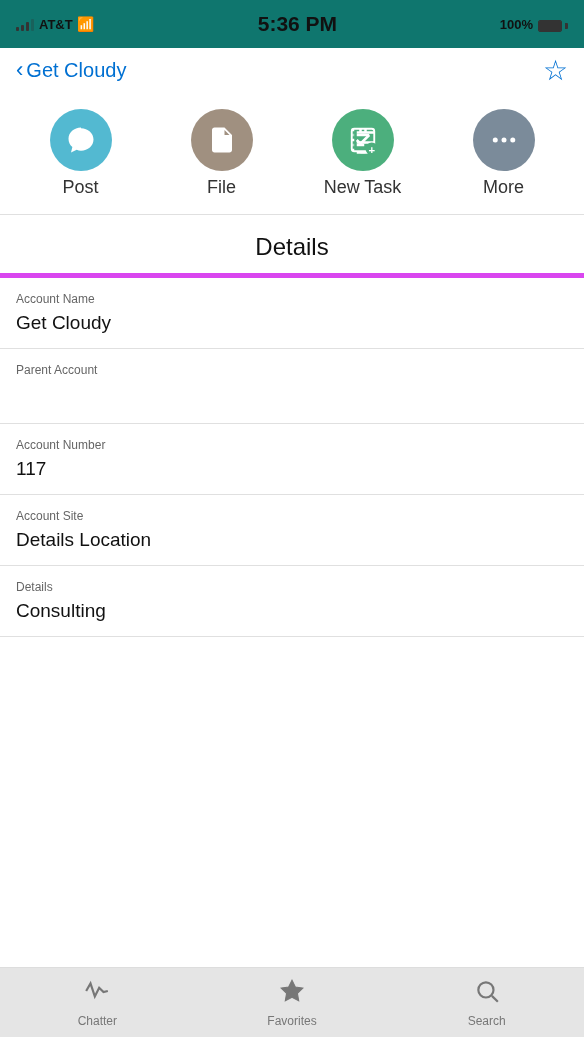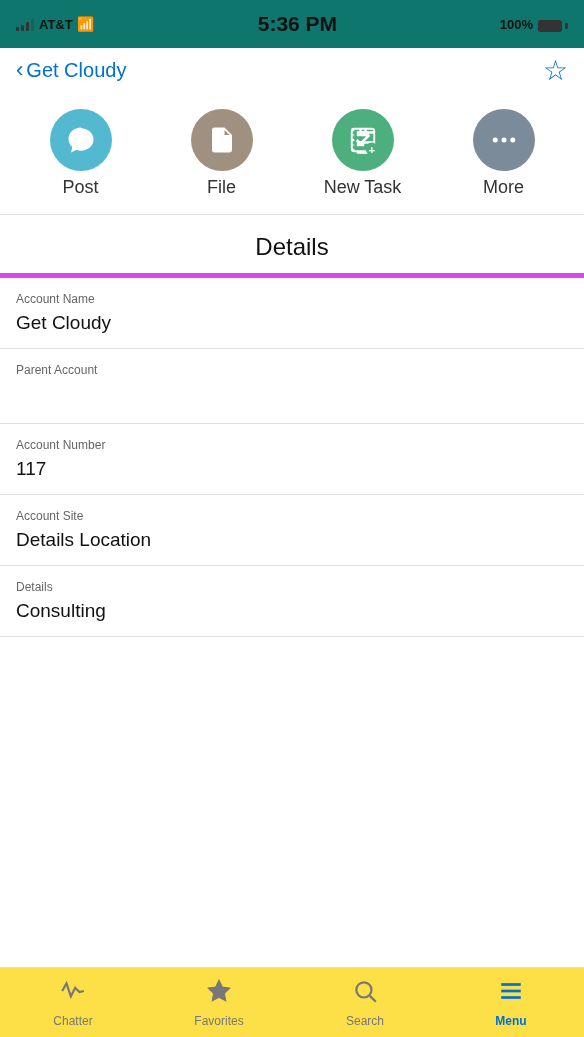--- a/index.html
+++ b/index.html
@@ -162,21 +162,21 @@
       min-height: 26px;
     }
 
     
     .tab-bar {
       position: fixed;
       bottom: 0;
       left: 0;
       width: 584px;
       height: 70px;
-      background: #fde047;
+      background: #e5e5e5;
       border-top: 1px solid #ddd;
       display: flex;
       justify-content: space-around;
       align-items: center;
     }
     .tab-item {
       display: flex;
       flex-direction: column;
       align-items: center;
       gap: 4px;
@@ -338,24 +338,14 @@
     <div class="tab-icon">
       <svg width="26" height="26" viewBox="0 0 24 24" fill="none" stroke="#777" stroke-width="2">
         <circle cx="11" cy="11" r="7"></circle>
         <line x1="16.5" y1="16.5" x2="22" y2="22"></line>
       </svg>
     </div>
     <span class="tab-label">Search</span>
   </div>
 
 
-  <div class="tab-item">
-    <div class="tab-icon active">
-      <svg width="26" height="26" viewBox="0 0 24 24" fill="none" stroke="#0070d2" stroke-width="2.5">
-        <line x1="3" y1="6" x2="21" y2="6"></line>
-        <line x1="3" y1="12" x2="21" y2="12"></line>
-        <line x1="3" y1="18" x2="21" y2="18"></line>
-      </svg>
-    </div>
-    <span class="tab-label active">Menu</span>
-  </div>
 
 </div>
 
 </body></html>

